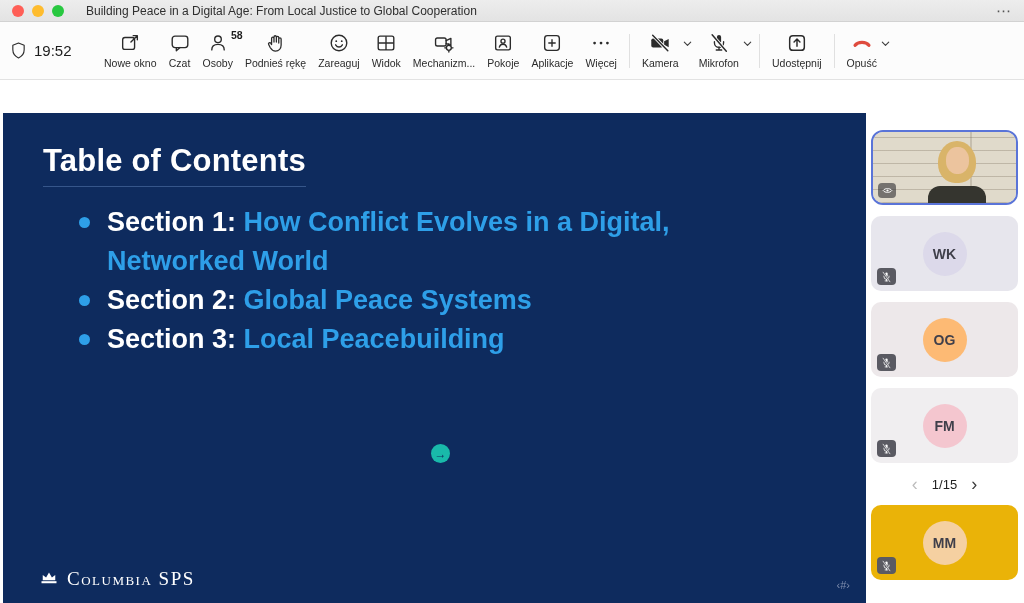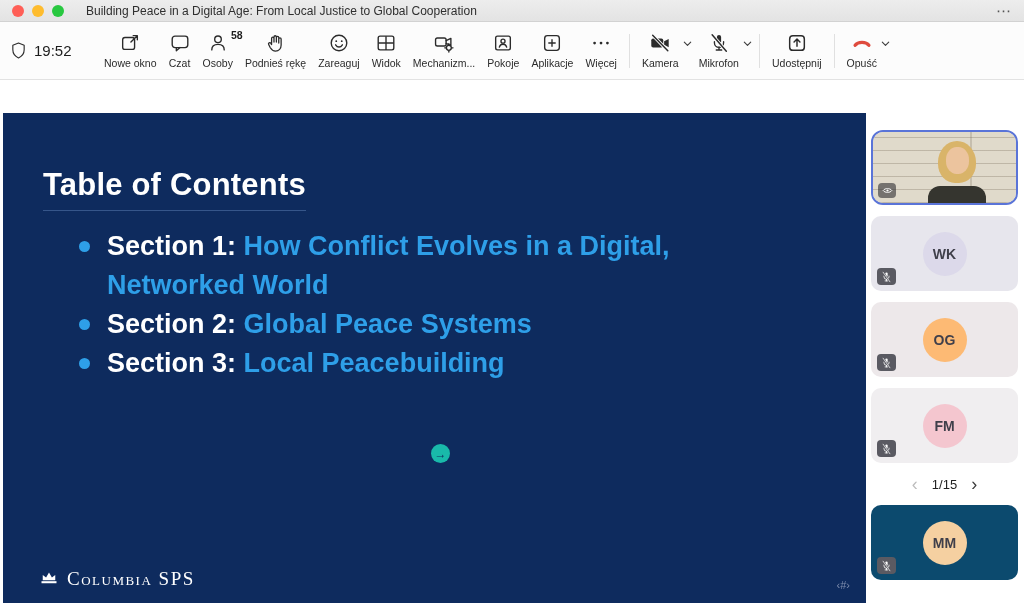--- a/index.html
+++ b/index.html
@@ -26,21 +26,21 @@
   .tb-combo{display:flex;align-items:flex-start;}
   .tb-chevron{margin-top:9px;margin-left:-3px;cursor:pointer;display:flex;}
   .tb-divider{width:1px;height:34px;background:#e0e0e0;margin:0 6px;flex:none;}
 
   
   .content{position:relative;height:523px;background:#fff;}
 
   
   .slide{position:absolute;left:3px;top:33px;width:863px;height:490px;background:#0e2b5e;color:#fff;}
   .slide-title-wrap{margin:30px 0 0 40px;}
-  .slide-title{display:inline-block;font-size:31px;font-weight:bold;letter-spacing:.2px;padding-bottom:7px;border-bottom:1px solid rgba(130,165,220,.35);margin-top:24px;}
+  .slide-title{display:inline-block;font-size:31px;font-weight:bold;letter-spacing:.2px;padding-bottom:7px;border-bottom:1px solid rgba(130,165,220,.35);}
   .slide-list{list-style:none;margin:16px 0 0 74px;padding:0;width:700px;}
   .slide-list li{position:relative;padding-left:30px;font-size:27px;font-weight:bold;line-height:39px;}
   .slide-list li::before{content:"";position:absolute;left:2px;top:14px;width:11px;height:11px;border-radius:50%;background:var(--accent,#2e9fe8);}
   .sec-label{color:#fff;}
   .sec-text{color:var(--accent,#2e9fe8);}
   .next-btn{position:absolute;left:428px;top:331px;width:19px;height:19px;border:none;border-radius:50%;background:#19b9aa;color:#0e2b5e;font-size:12px;font-weight:bold;display:flex;align-items:center;justify-content:center;cursor:pointer;padding:0;}
   .slide-logo{position:absolute;left:36px;bottom:13px;display:flex;align-items:center;gap:8px;}
   .logo-text{font-family:"Liberation Serif",serif;font-variant:small-caps;font-size:19px;letter-spacing:1.5px;color:#fff;}
   .page-marker{position:absolute;right:16px;bottom:12px;font-size:11px;color:#7d8cad;}
 
@@ -348,21 +348,21 @@
             </svg>
         </span>
       </div>
 
       <div class="pager">
         <span class="arrow prev">‹</span>
         <span>1/15</span>
         <span class="arrow next">›</span>
       </div>
 
-      <div class="tile" style="background: #0c4a6e;">
+      <div class="tile" style="background: #eab308;">
         <span class="init-circle" style="background: rgb(245, 208, 161);">MM</span>
         <span class="mic-badge">
           <svg width="11" height="12" viewBox="0 0 24 26">
               <rect x="9.5" y="3" width="5" height="10" rx="2.5" fill="#fff"></rect>
               <path d="M6.5 11 v1.5 a5.5 5.5 0 0 0 11 0 V11 M12 18 V21.5 M9 21.5 h6" fill="none" stroke="#fff" stroke-width="1.8" stroke-linecap="round"></path>
               <path d="M4.5 2.5 L19.5 23.5" stroke="#5a5a62" stroke-width="3.4" stroke-linecap="round"></path>
               <path d="M4.5 2.5 L19.5 23.5" stroke="#fff" stroke-width="1.6" stroke-linecap="round"></path>
             </svg>
         </span>
       </div>

